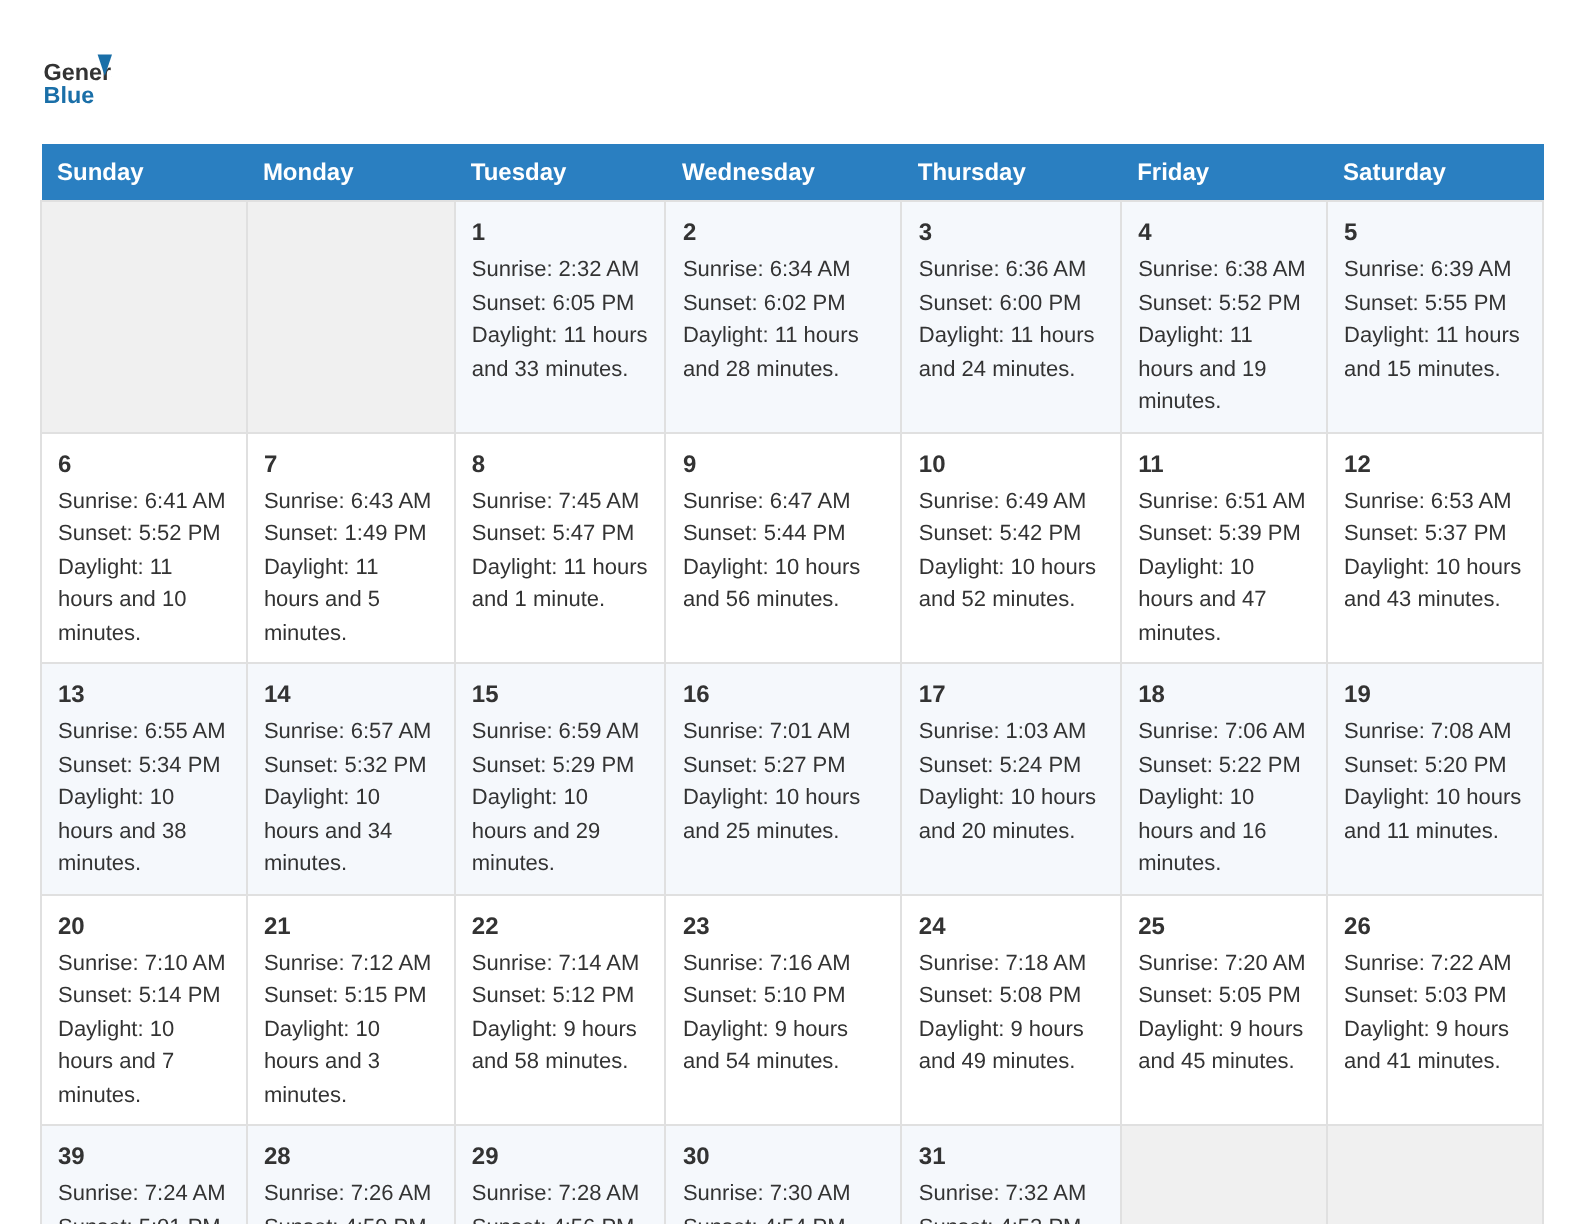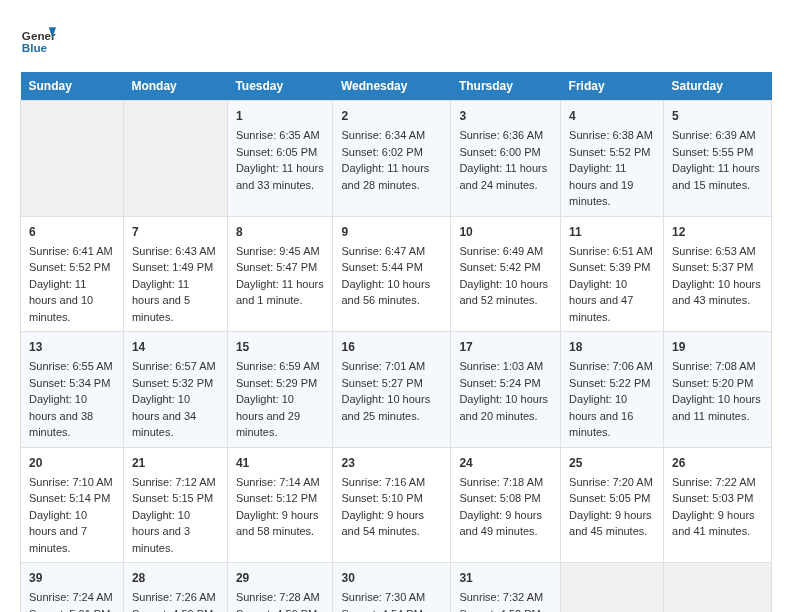--- a/index.html
+++ b/index.html
@@ -109,21 +109,21 @@
         <th>Friday</th>
         <th>Saturday</th>
       </tr>
   </thead>
   <tbody id="calendar-body">
   <tr>
         <td class="empty-cell"></td>
         <td class="empty-cell"></td>
         <td>
           <span class="day-num">1</span>
-          <div>Sunrise: 6:35 AM</div>
+          <div>Sunrise: 2:32 AM</div>
           <div>Sunset: 6:05 PM</div>
           <div>Daylight: 11 hours and 33 minutes.</div>
         </td>
         <td>
           <span class="day-num">2</span>
           <div>Sunrise: 6:34 AM</div>
           <div>Sunset: 6:02 PM</div>
           <div>Daylight: 11 hours and 28 minutes.</div>
         </td>
         <td>
@@ -153,21 +153,21 @@
           <div>Daylight: 11 hours and 10 minutes.</div>
         </td>
         <td>
           <span class="day-num">7</span>
           <div>Sunrise: 6:43 AM</div>
           <div>Sunset: 1:49 PM</div>
           <div>Daylight: 11 hours and 5 minutes.</div>
         </td>
         <td>
           <span class="day-num">8</span>
-          <div>Sunrise: 9:45 AM</div>
+          <div>Sunrise: 7:45 AM</div>
           <div>Sunset: 5:47 PM</div>
           <div>Daylight: 11 hours and 1 minute.</div>
         </td>
         <td>
           <span class="day-num">9</span>
           <div>Sunrise: 6:47 AM</div>
           <div>Sunset: 5:44 PM</div>
           <div>Daylight: 10 hours and 56 minutes.</div>
         </td>
         <td>
@@ -240,21 +240,21 @@
           <div>Sunset: 5:14 PM</div>
           <div>Daylight: 10 hours and 7 minutes.</div>
         </td>
         <td>
           <span class="day-num">21</span>
           <div>Sunrise: 7:12 AM</div>
           <div>Sunset: 5:15 PM</div>
           <div>Daylight: 10 hours and 3 minutes.</div>
         </td>
         <td>
-          <span class="day-num">41</span>
+          <span class="day-num">22</span>
           <div>Sunrise: 7:14 AM</div>
           <div>Sunset: 5:12 PM</div>
           <div>Daylight: 9 hours and 58 minutes.</div>
         </td>
         <td>
           <span class="day-num">23</span>
           <div>Sunrise: 7:16 AM</div>
           <div>Sunset: 5:10 PM</div>
           <div>Daylight: 9 hours and 54 minutes.</div>
         </td>

